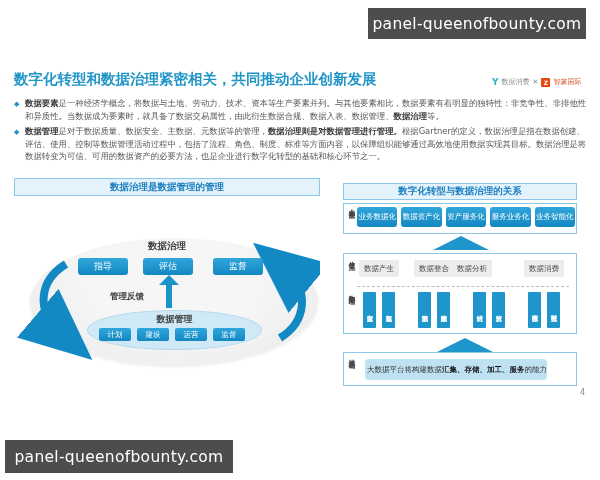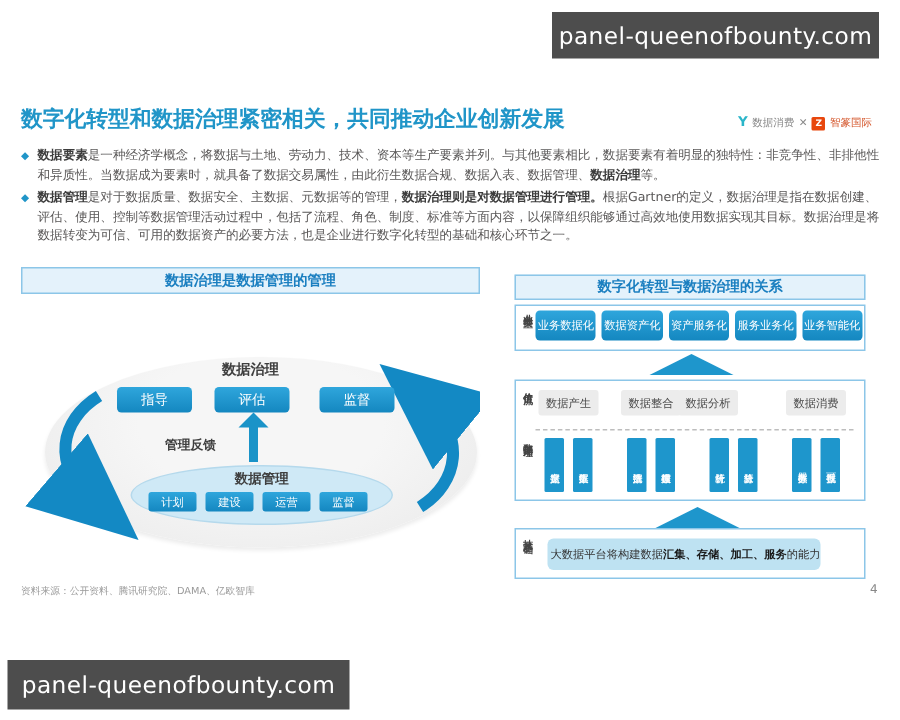--- a/index.html
+++ b/index.html
@@ -196,20 +196,19 @@
   <div class="tri-up" style="left:437px; top:338px;"></div>
 
   <div class="rbox" style="top:352px; height:34px;"></div>
   <div class="vlabel" style="left:346px; top:354px; height:30px;">技术基础</div>
   <div class="tech-note">
     <span>大数据平台将构建数据</span>
       <b>汇集、存储、加工、服务</b>
       <span>的能力</span>
   </div>
 
-  <div class="source-line">资料来源：公开资料、腾讯研究院、DAMA、亿欧智库</div>
   <div class="page-num">4</div>
 
   <div class="watermark wm-bottom">
     <span>panel-queenofbounty.com</span>
   </div>
 
 </div>
 
 </body></html>

